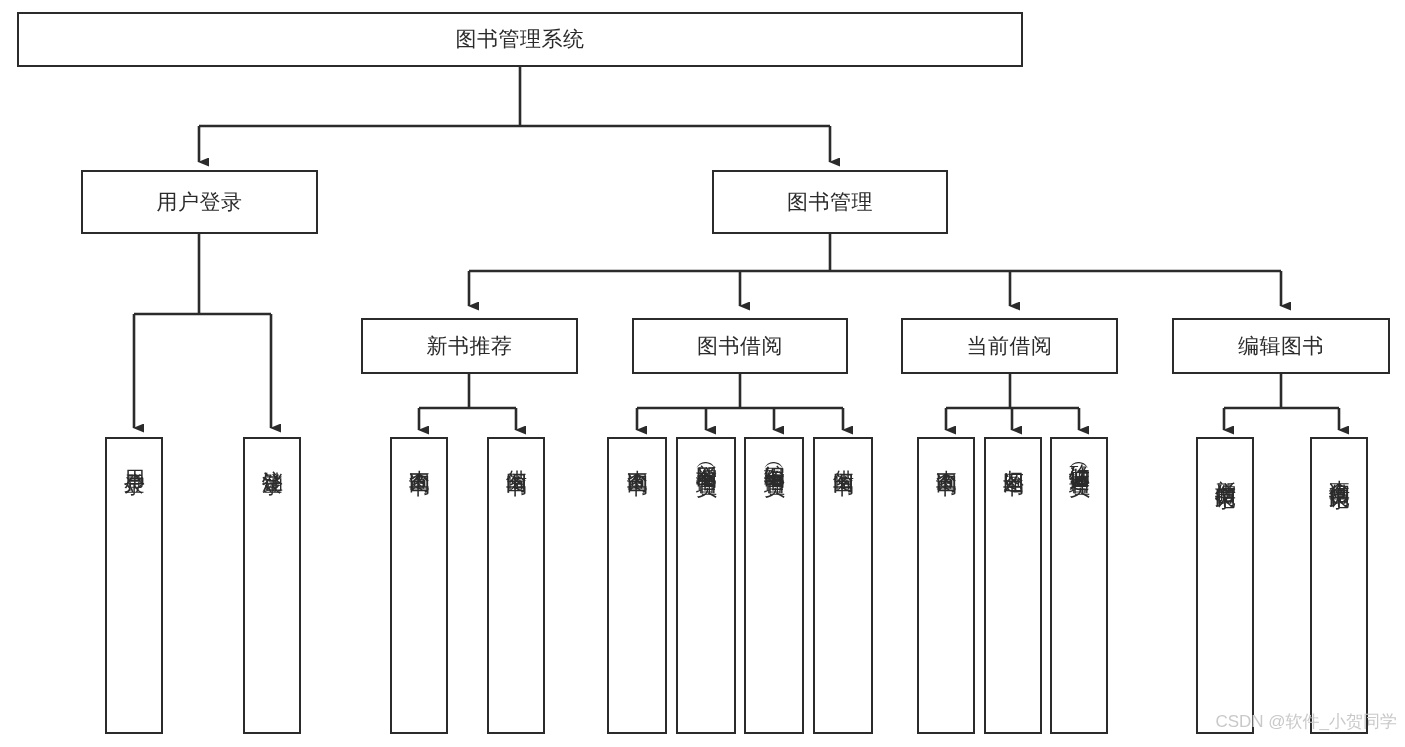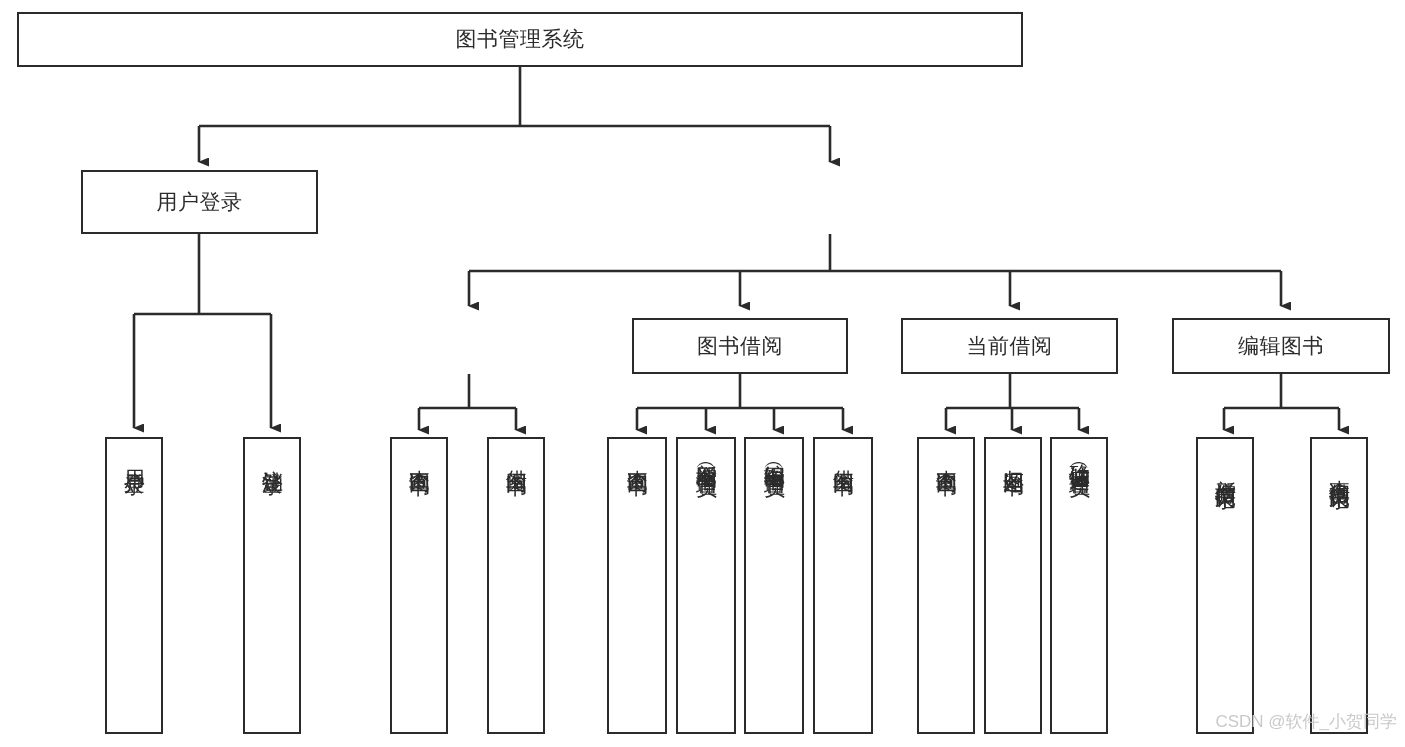--- a/index.html
+++ b/index.html
@@ -126,21 +126,27 @@
     </g>
   </svg>
 
   <div class="node" style="left:17px; top:12px; width:1006px; height:55px;">
     <span class="node-label">图书管理系统</span>
   </div>
 
   <div class="node" style="left:81px; top:170px; width:237px; height:64px;">
     <span class="node-label">用户登录</span>
   </div>
-
+  <div class="node" style="left:712px; top:170px; width:236px; height:64px;">
+    <span class="node-label">图书管理</span>
+  </div>
+
+  <div class="node" style="left:361px; top:318px; width:217px; height:56px;">
+    <span class="node-label">新书推荐</span>
+  </div>
   <div class="node" style="left:901px; top:318px; width:217px; height:56px;">
     <span class="node-label">当前借阅</span>
   </div>
   <div class="node" style="left:632px; top:318px; width:216px; height:56px;">
     <span class="node-label">图书借阅</span>
   </div>
   <div class="node" style="left:1172px; top:318px; width:218px; height:56px;">
     <span class="node-label">编辑图书</span>
   </div>
 

